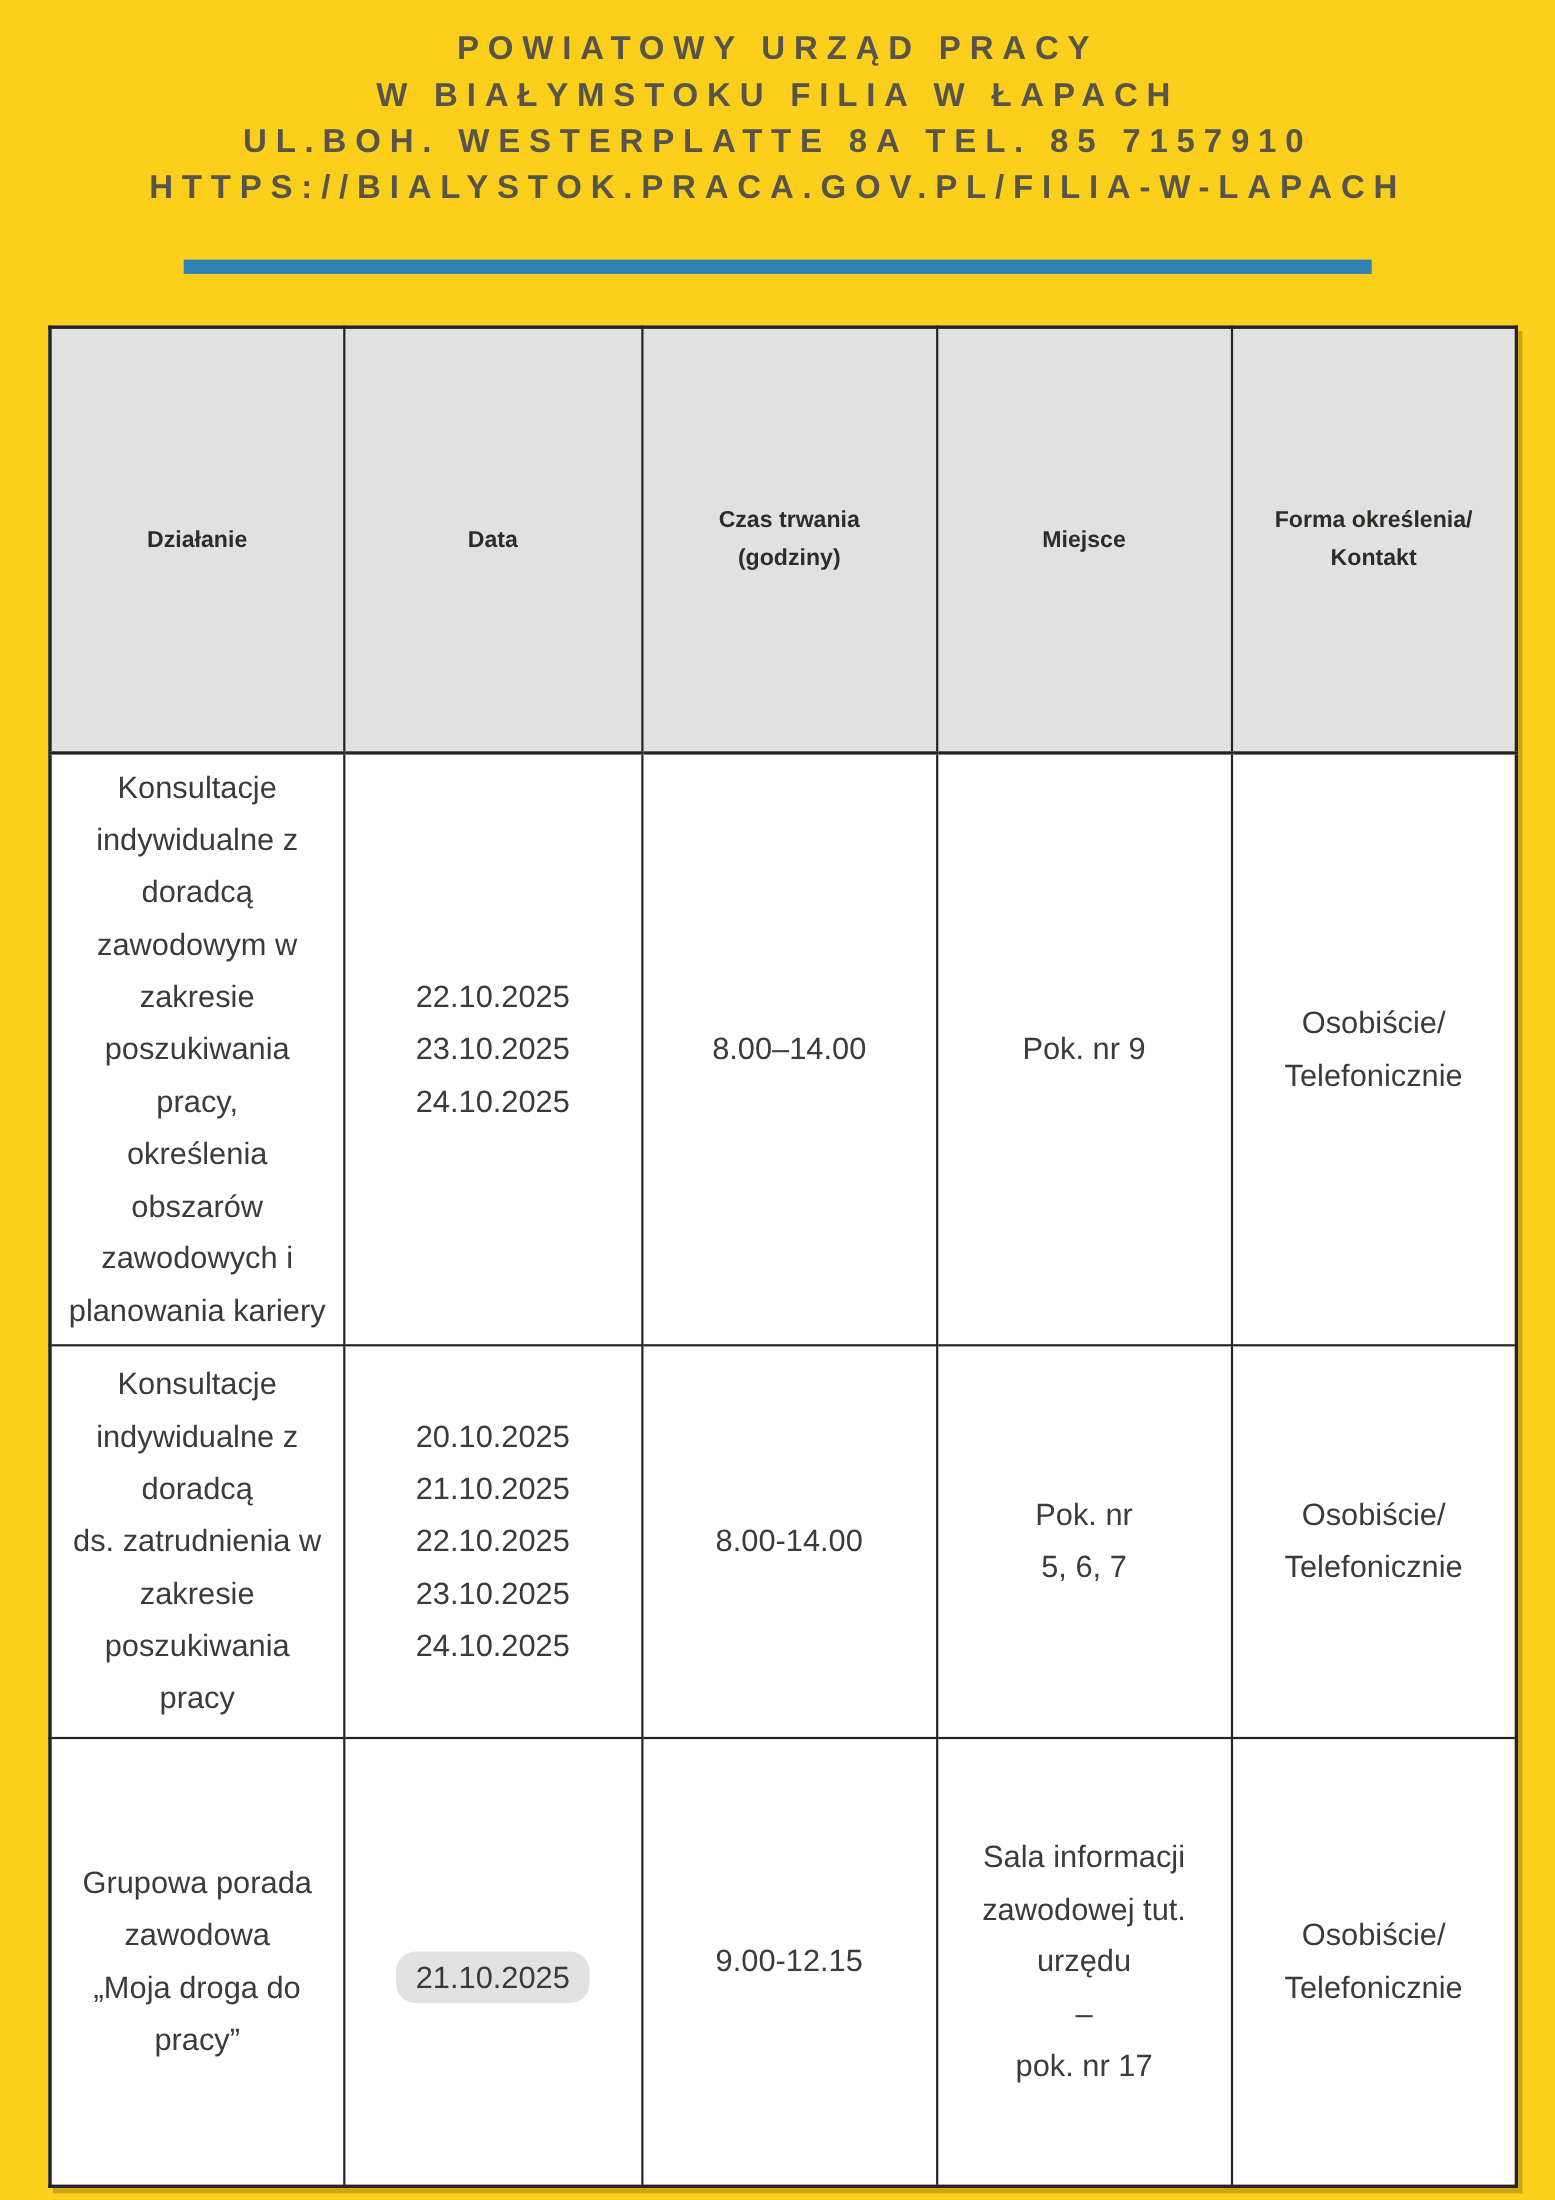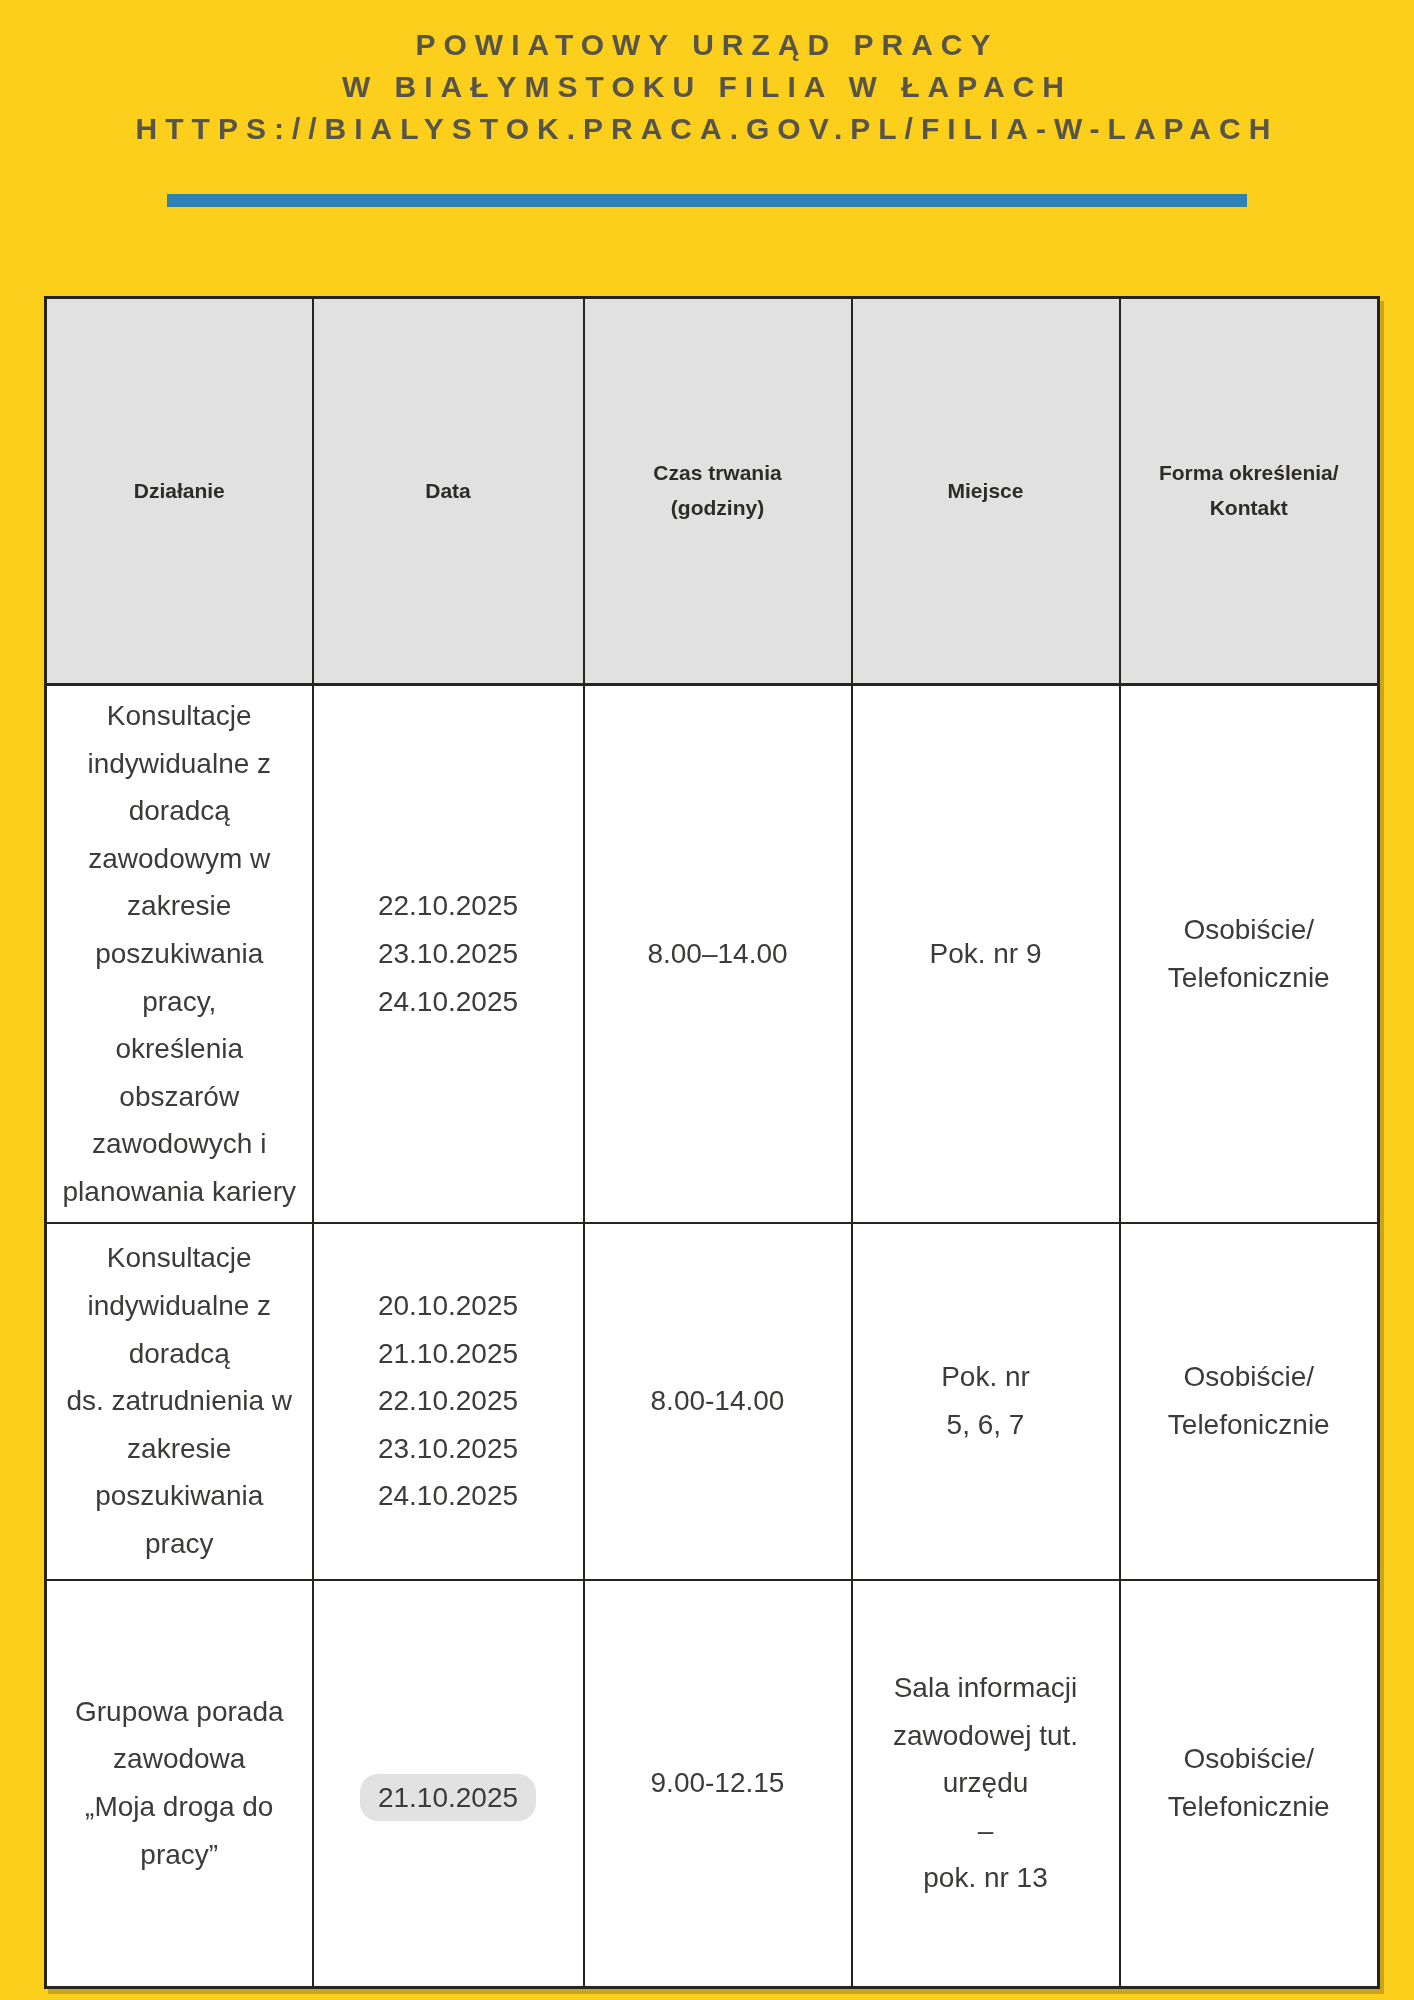--- a/index.html
+++ b/index.html
@@ -83,20 +83,21 @@
   }
 </style>
 </head>
 <body>
 
 <div class="page">
 
   <header class="top-header">
     <div class="hline">POWIATOWY URZĄD PRACY</div>
     <div class="hline">W BIAŁYMSTOKU FILIA W ŁAPACH</div>
+    <div class="hline">UL.BOH. WESTERPLATTE 8A TEL. 85 7157910</div>
     <div class="hline">HTTPS://BIALYSTOK.PRACA.GOV.PL/FILIA-W-LAPACH</div>
   </header>
 
   <div class="divider"></div>
 
   <table class="schedule">
     <colgroup>
       <col style="width:267px">
       <col style="width:271px">
       <col style="width:268px">
@@ -147,20 +148,20 @@
       </tr>
       <tr class="row-3">
         <td>Grupowa porada
 zawodowa
 „Moja droga do pracy”</td>
         <td><span class="pill">21.10.2025</span></td>
         <td>9.00-12.15</td>
         <td>Sala informacji
 zawodowej tut. urzędu
 –
-pok. nr 13</td>
+pok. nr 17</td>
         <td>Osobiście/
 Telefonicznie</td>
       </tr>
     </tbody>
   </table>
 
 </div>
 
 </body></html>

